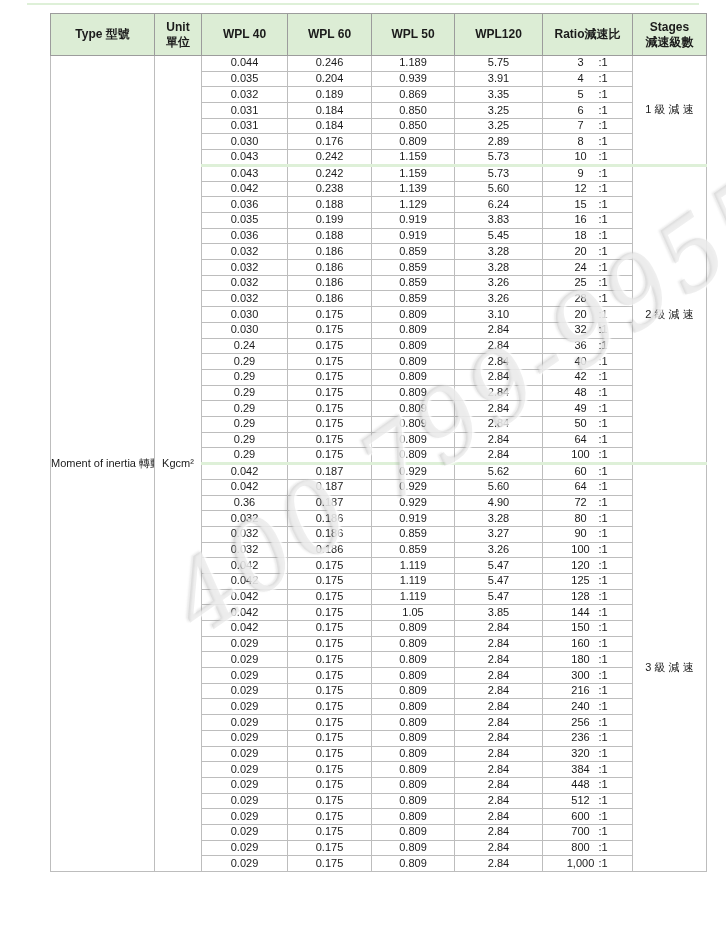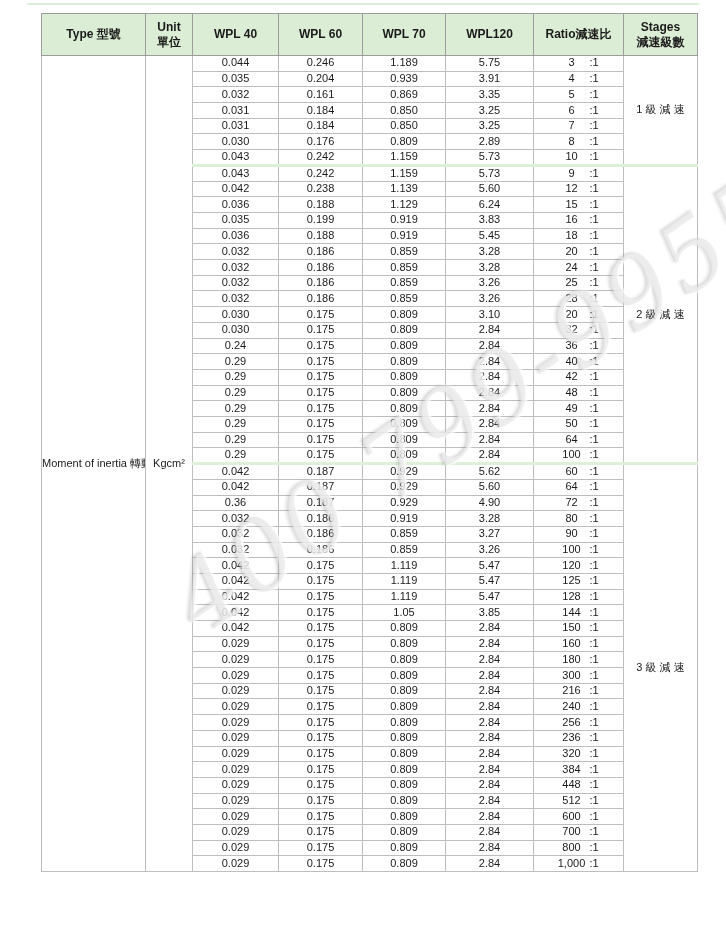--- a/index.html
+++ b/index.html
@@ -14,21 +14,21 @@
   body{
     width:726px;height:945px;position:relative;background:#ffffff;
     font-family:"Liberation Sans","DejaVu Sans",sans-serif;color:var(--text);
     overflow:hidden;
   }
   .top-hairline{
     position:absolute;left:27px;top:3px;width:672px;height:2px;
     background:var(--sep);
   }
   table.spec{
-    position:absolute;left:41px;top:13px;width:656px;
+    position:absolute;left:50px;top:13px;width:656px;
     border-collapse:collapse;table-layout:fixed;
     border:1px solid var(--border-outer);
   }
   table.spec th, table.spec td{
     border:1px solid var(--border-inner);
     padding:0;margin:0;text-align:center;vertical-align:middle;
     font-size:11px;line-height:1.25;color:var(--text);
     overflow:hidden;white-space:nowrap;
   }
   table.spec thead th{
@@ -80,21 +80,21 @@
       <col style="width:90px">
       <col style="width:74px">
   </colgroup>
   <thead>
     <tr>
       <th>Type 型號</th>
       <th>Unit
 單位</th>
       <th>WPL 40</th>
       <th>WPL 60</th>
-      <th>WPL 70</th>
+      <th>WPL 50</th>
       <th>WPL120</th>
       <th>Ratio減速比</th>
       <th>Stages
 減速級數</th>
     </tr>
   </thead>
   <tbody>
       <tr>
         <td class="type-cell" rowspan="52">Moment of
 inertia
@@ -118,21 +118,21 @@
         <td>0.204</td>
         <td>0.939</td>
         <td>3.91</td>
         <td class="ratio-cell"><span class="rwrap">
             <span class="rnum">4</span>
             <span class="rcolon">:1</span>
           </span></td>
       </tr>
       <tr>
         <td>0.032</td>
-        <td>0.161</td>
+        <td>0.189</td>
         <td>0.869</td>
         <td>3.35</td>
         <td class="ratio-cell"><span class="rwrap">
             <span class="rnum">5</span>
             <span class="rcolon">:1</span>
           </span></td>
       </tr>
       <tr>
         <td>0.031</td>
         <td>0.184</td>

